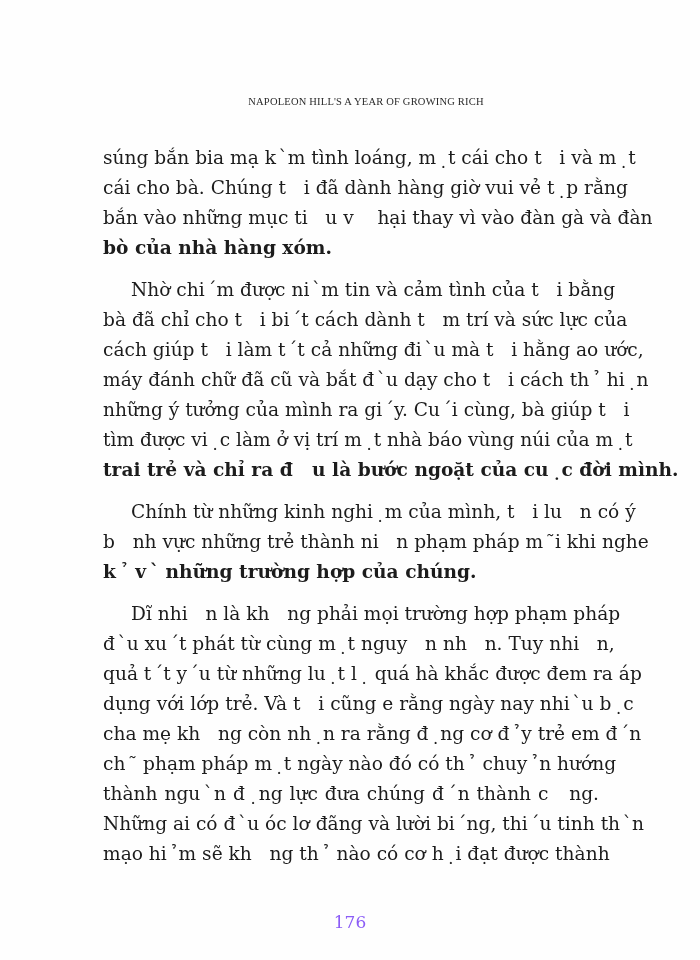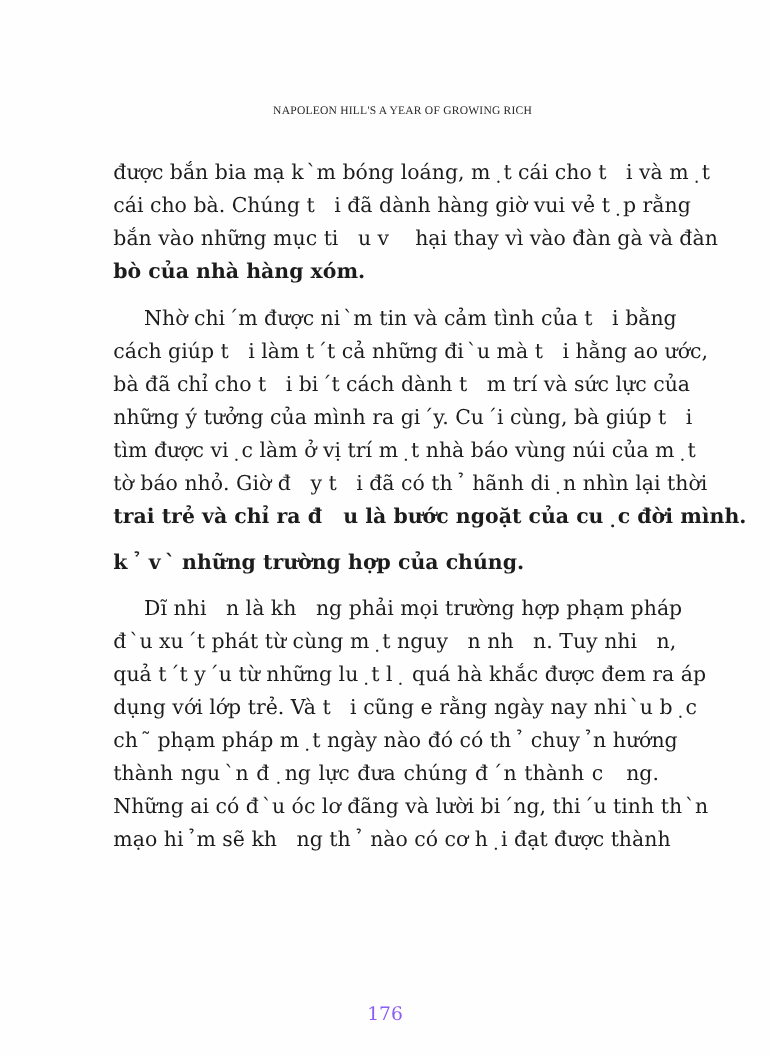--- a/index.html
+++ b/index.html
@@ -24,42 +24,45 @@
   }
 </style>
 </head>
 <body>
 
 <div class="page">
   <div class="running-header">NAPOLEON HILL'S A YEAR OF GROWING RICH</div>
 
   <div class="body-text">
     <div class="para">
-      <span class="line">được bắn bia mạ k  ̀m bóng loáng, m  ̣t cái cho t   i và m  ̣t</span>
+      <span class="line">súng bắn bia mạ k  ̀m tình loáng, m  ̣t cái cho t   i và m  ̣t</span>
       <span class="line">cái cho bà. Chúng t   i đã dành hàng giờ vui vẻ t  ̣p rằng</span>
       <span class="line">bắn vào những mục ti   u v    hại thay vì vào đàn gà và đàn</span>
       <span class="line last">bò của nhà hàng xóm.</span>
     </div>
     <div class="para">
       <span class="line indent">Nhờ chi  ́m được ni  ̀m tin và cảm tình của t   i bằng</span>
+      <span class="line">bà đã chỉ cho t   i bi  ́t cách dành t   m trí và sức lực của</span>
       <span class="line">cách giúp t   i làm t  ́t cả những đi  ̀u mà t   i hằng ao ước,</span>
-      <span class="line">bà đã chỉ cho t   i bi  ́t cách dành t   m trí và sức lực của</span>
+      <span class="line">máy đánh chữ đã cũ và bắt đ  ̀u dạy cho t   i cách th  ̉ hi  ̣n</span>
       <span class="line">những ý tưởng của mình ra gi  ́y. Cu  ́i cùng, bà giúp t   i</span>
       <span class="line">tìm được vi  ̣c làm ở vị trí m  ̣t nhà báo vùng núi của m  ̣t</span>
-      <span class="line">tờ báo nhỏ. Giờ đ   y t   i đã có th  ̉ hãnh di  ̣n nhìn lại thời</span>
       <span class="line last">trai trẻ và chỉ ra đ   u là bước ngoặt của cu  ̣c đời mình.</span>
     </div>
     <div class="para">
+      <span class="line indent">Chính từ những kinh nghi  ̣m của mình, t   i lu   n có ý</span>
+      <span class="line">b   nh vực những trẻ thành ni   n phạm pháp m  ̃i khi nghe</span>
       <span class="line last">k  ̉ v  ̀ những trường hợp của chúng.</span>
     </div>
     <div class="para">
       <span class="line indent">Dĩ nhi   n là kh   ng phải mọi trường hợp phạm pháp</span>
       <span class="line">đ  ̀u xu  ́t phát từ cùng m  ̣t nguy   n nh   n. Tuy nhi   n,</span>
       <span class="line">quả t  ́t y  ́u từ những lu  ̣t l  ̣ quá hà khắc được đem ra áp</span>
       <span class="line">dụng với lớp trẻ. Và t   i cũng e rằng ngày nay nhi  ̀u b  ̣c</span>
+      <span class="line">cha mẹ kh   ng còn nh  ̣n ra rằng đ  ̣ng cơ đ  ̉y trẻ em đ  ́n</span>
       <span class="line">ch  ̃ phạm pháp m  ̣t ngày nào đó có th  ̉ chuy  ̉n hướng</span>
       <span class="line">thành ngu  ̀n đ  ̣ng lực đưa chúng đ  ́n thành c   ng.</span>
       <span class="line">Những ai có đ  ̀u óc lơ đãng và lười bi  ́ng, thi  ́u tinh th  ̀n</span>
       <span class="line">mạo hi  ̉m sẽ kh   ng th  ̉ nào có cơ h  ̣i đạt được thành</span>
     </div>
   </div>
 
   <div class="page-number">176</div>
 </div>
 

